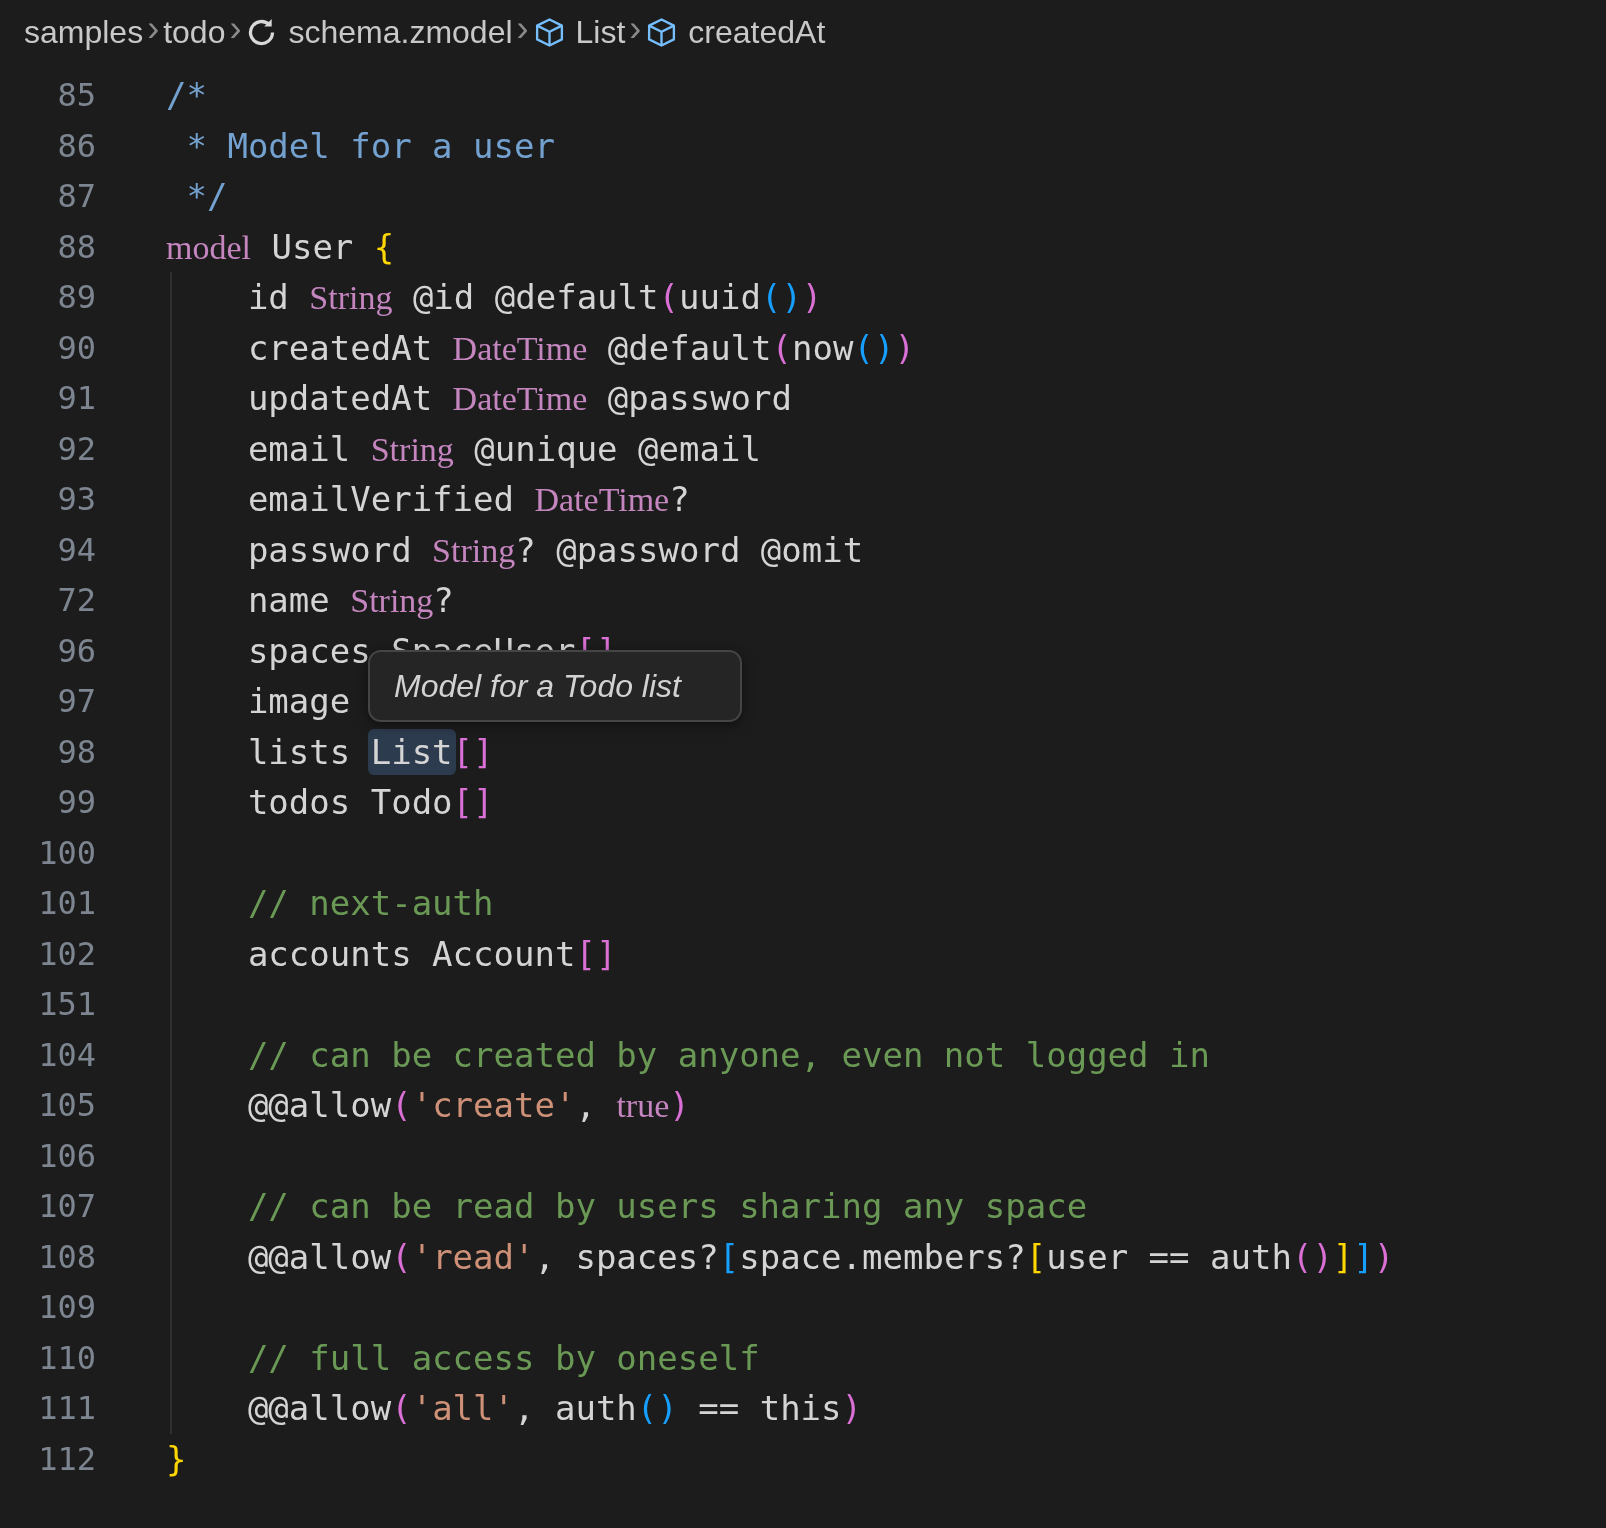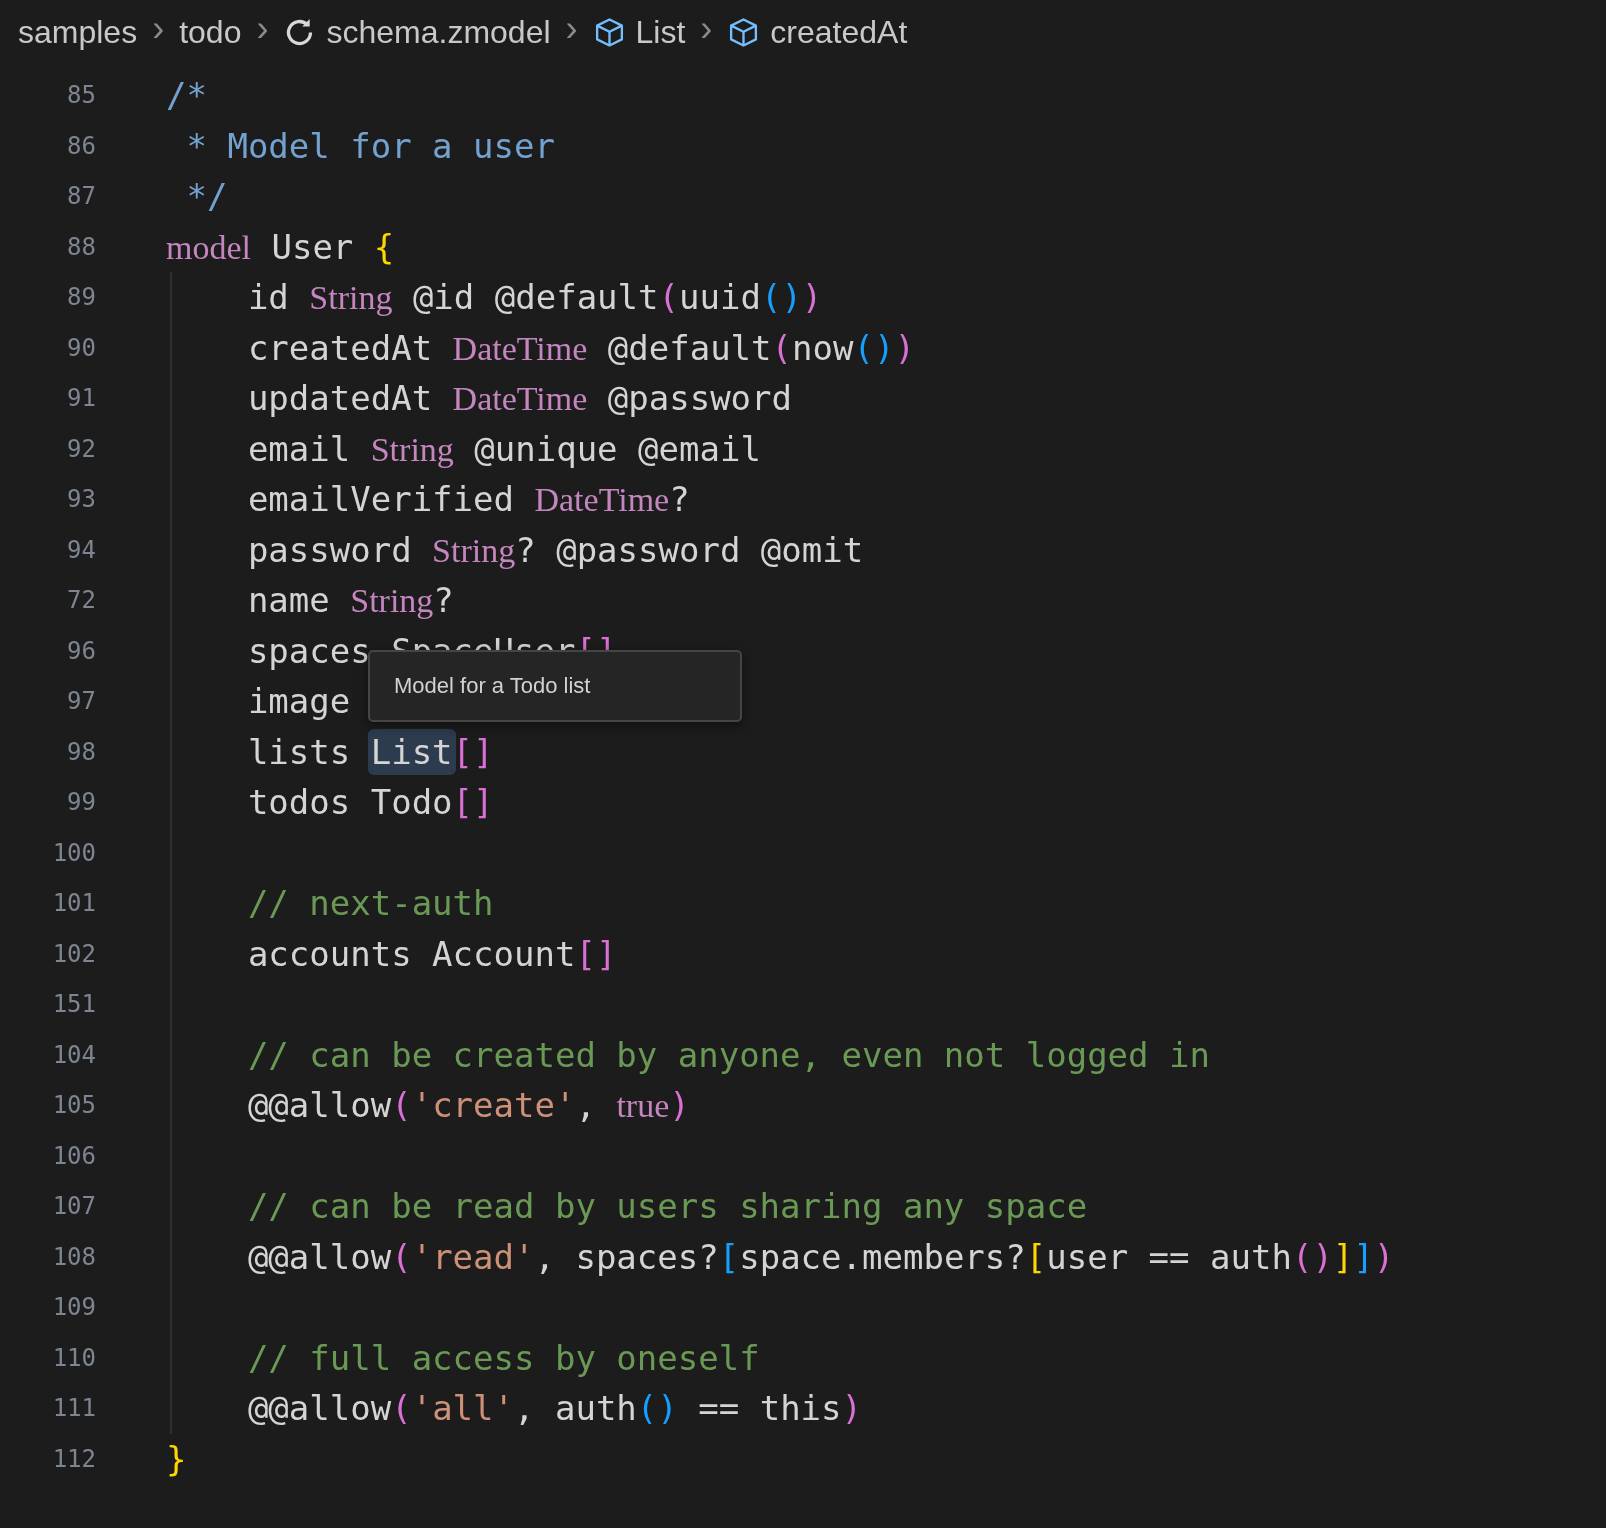--- a/index.html
+++ b/index.html
@@ -5,57 +5,57 @@
   *{box-sizing:border-box;}
   html,body{margin:0;padding:0;}
   body{
     width:1606px;height:1528px;
     background:var(--bg,#1c1c1c);
     overflow:hidden;
   }
   
   .breadcrumbs{
     height:64px;display:flex;align-items:center;
-    padding-left:18px;gap:15px;
+    padding-left:24px;gap:4px;
     font-family:"Liberation Sans",sans-serif;
     font-size:32px;color:var(--crumb,#c5c5c5);
     background:var(--bar-bg,#1c1c1c);
   }
   .crumb{display:inline-flex;align-items:center;gap:10px;cursor:pointer;white-space:nowrap;}
   .sep{color:var(--sep,#8a8a8a);font-size:36px;line-height:1;transform:translateY(-3px);}
   .icon{width:33px;height:33px;display:block;flex:none;}
   .file-icon{color:var(--file-icon,#d8d8d8);}
   .sym-icon{color:var(--symbol,#75beff);}
   
   .editor{position:relative;padding-top:6px;cursor:text;}
   .line{
     display:flex;height:50.5px;align-items:center;
     font-family:"DejaVu Sans Mono",monospace;
     font-size:34px;white-space:pre;
   }
-  .gutter{width:96px;flex:none;text-align:right;color:var(--gutter,#7d8590);font-size:24px;}
+  .gutter{width:96px;flex:none;text-align:right;color:var(--gutter,#7d8590);font-size:32px;}
   .code{margin-left:70px;flex:none;}
   .tok-p {color:var(--plain,#d4d4d4);}
   .tok-kw{color:var(--keyword,#c586c0);font-family:Liberation Serif, serif;}
   .tok-s {color:var(--string,#ce9178);}
   .tok-c {color:var(--comment,#6a9955);}
   .tok-d {color:var(--doccomment,#74a2d0);}
   .tok-g {color:var(--bgold,#ffd700);}
   .tok-pk{color:var(--bpink,#da70d6);}
   .tok-bl{color:var(--bblue,#179fff);}
   .hl{background:var(--highlight,rgba(70,110,160,.38));border-radius:3px;box-shadow:0 0 0 3px var(--highlight,rgba(70,110,160,.38));}
   .indent-guide{position:absolute;left:170px;top:208px;width:2px;height:1162px;background:rgba(255,255,255,.09);}
   .tooltip{
     position:absolute;left:368px;top:586px;width:374px;height:72px;
     background:var(--tooltip-bg,#252526);
     border:2px solid var(--tooltip-border,#454545);
-    border-radius:5px;
+    border-radius:13px;
     display:flex;align-items:center;padding:0 24px;
-    font-family:"Liberation Sans",sans-serif;font-size:22px;color:#d2d2d2;
-    z-index:5;box-shadow:0 3px 12px rgba(0,0,0,.45);
+    font-family:"Liberation Sans",sans-serif;font-size:32px;color:#d2d2d2;
+    z-index:5;box-shadow:0 3px 12px rgba(0,0,0,.45);font-style:italic;
   }
 </style>
 </head>
 <body>
 
 <div class="app">
 
   <div class="breadcrumbs">
     <span class="crumb">samples</span>
     <span class="sep">›</span>

